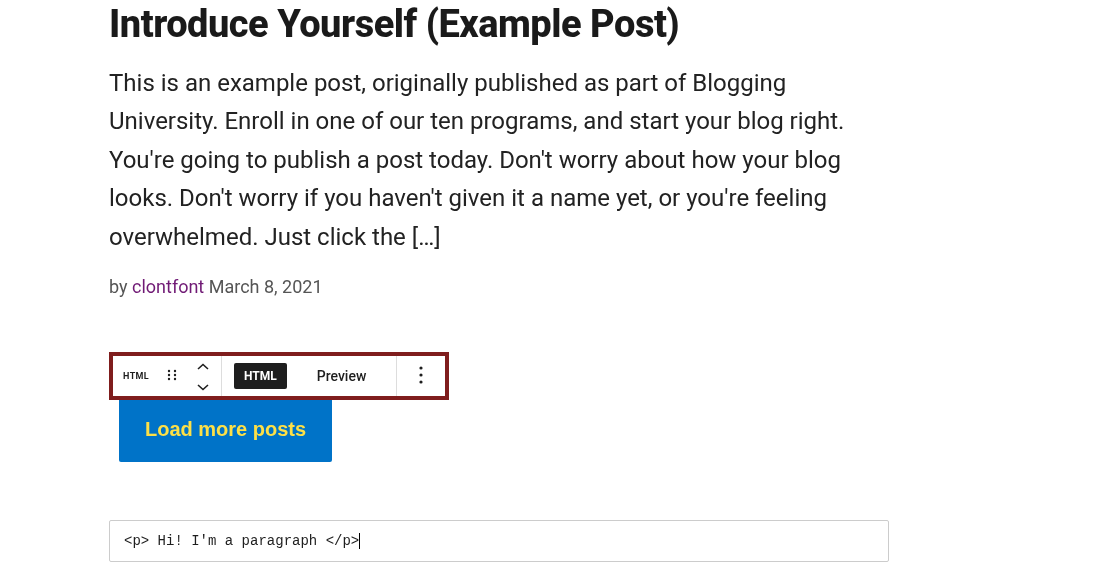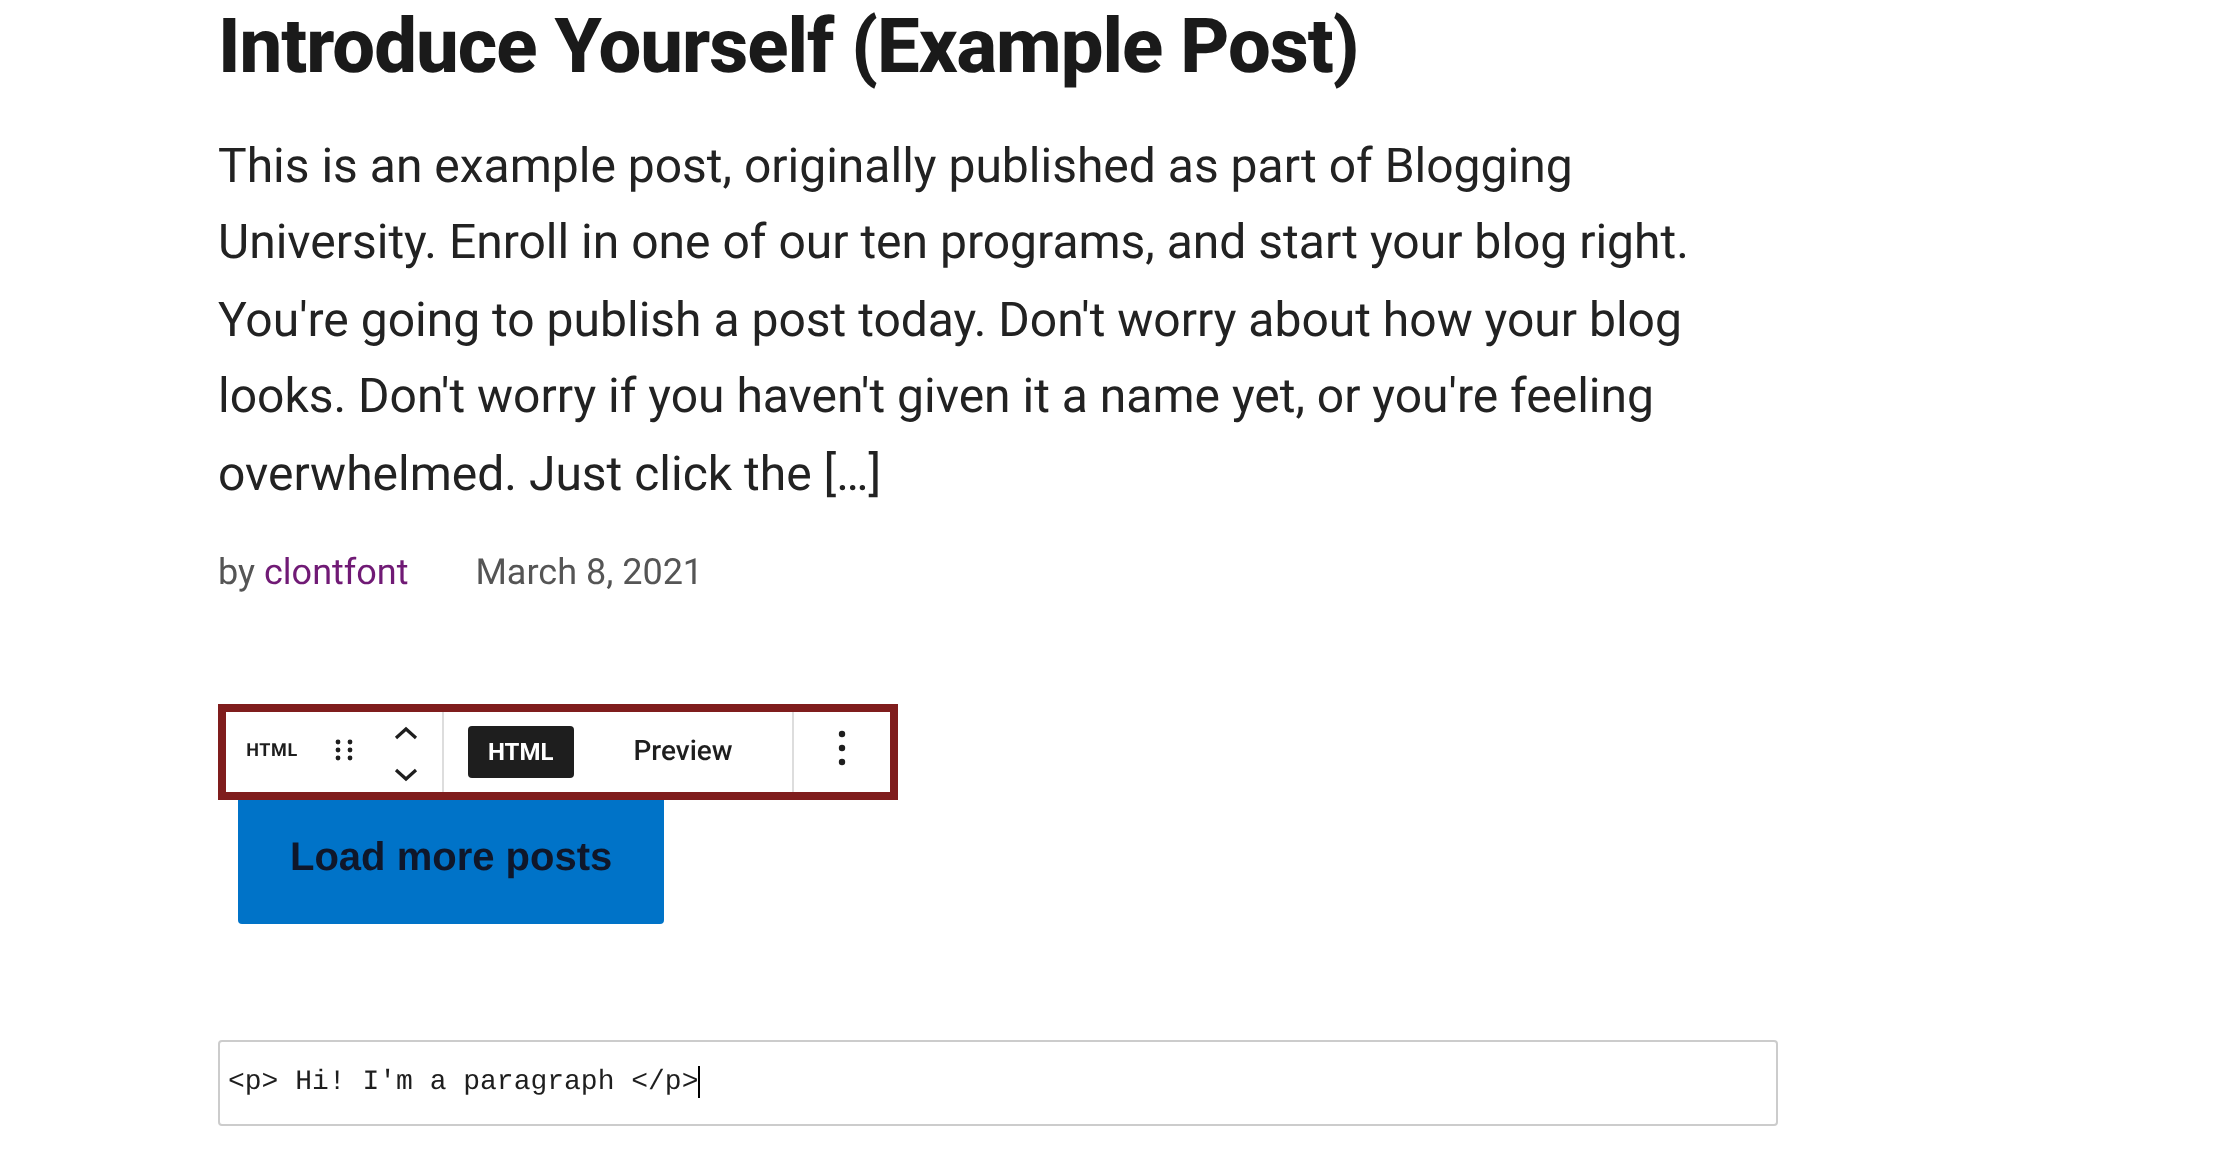--- a/index.html
+++ b/index.html
@@ -41,30 +41,30 @@
     }
     .post-meta {
       font-size: 18px;
       color: #555;
       margin-bottom: 100px;
     }
     .post-meta .author {
       color: #701a75;
     }
     .post-meta .date {
-      margin-left: 29px;
+      margin-left: 0;
       color: #555;
     }
     .load-more-wrap {
       position: relative;
       margin-left: 10px;
     }
     .load-more-btn {
       background: #0073c8;
-      color: #0f172a;
+      color: #fde047;
       font-size: 20px;
       font-weight: 700;
       border: none;
       padding: 21px 26px;
       border-radius: 2px;
       cursor: pointer;
     }
     .block-toolbar {
       position: absolute;
       left: 109px;
@@ -153,21 +153,21 @@
       width: 48px;
     }
     .tb-more svg {
       width: 4px;
       height: 18px;
     }
     .code-block {
       margin-top: 58px;
       border: 1px solid #ccc;
       border-radius: 2px;
-      padding: 12px 4px;
+      padding: 12px 14px;
       font-family: Menlo, Consolas, "Courier New", monospace;
       font-size: 14px;
       color: #1e1e1e;
       width: 780px;
       position: relative;
     }
     .code-block::after {
       content: '';
       display: inline-block;
       width: 1px;

